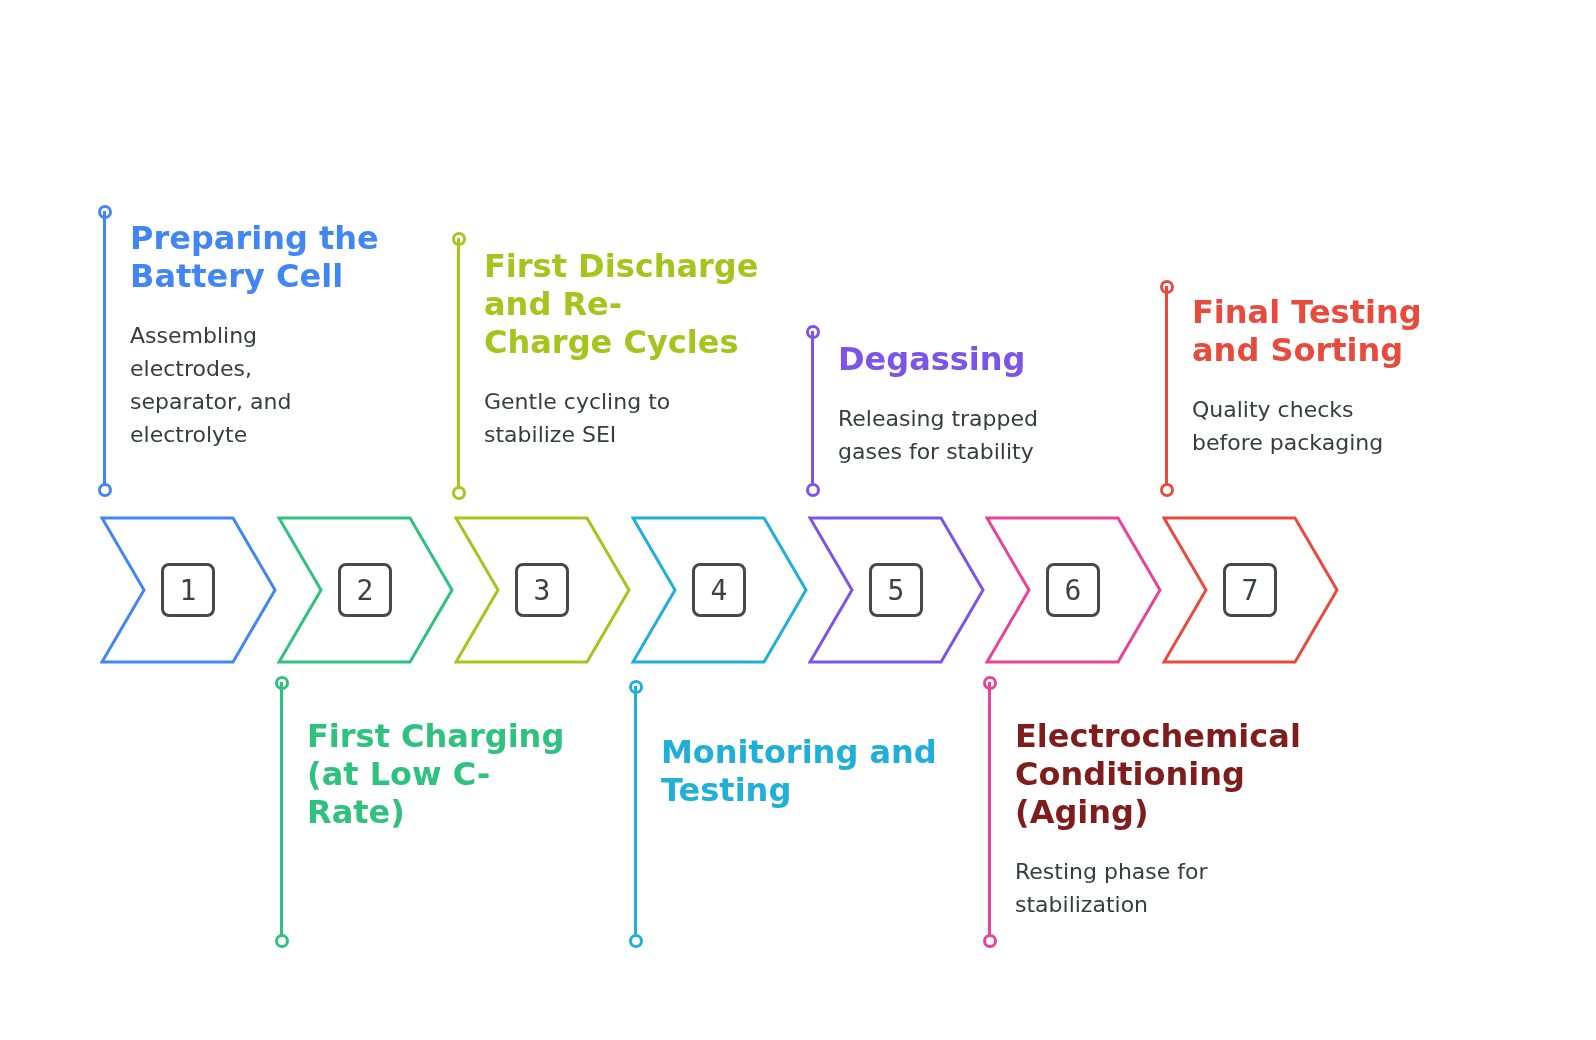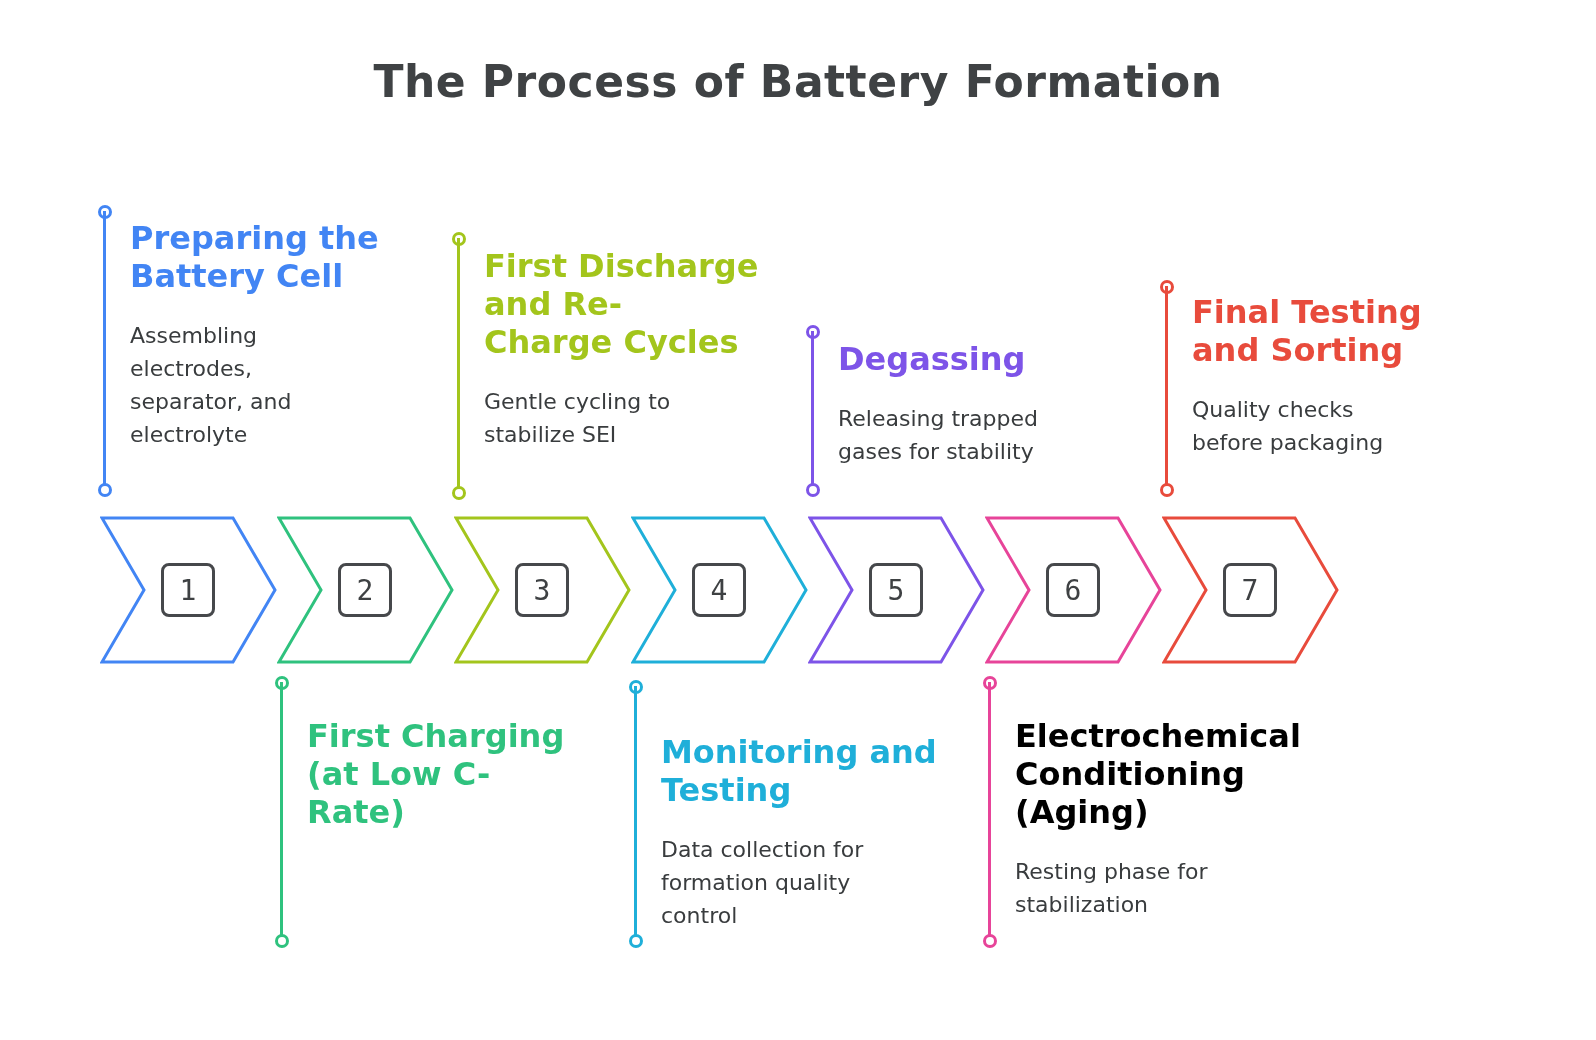--- a/index.html
+++ b/index.html
@@ -59,21 +59,20 @@
     font-size:22px;line-height:33px;
     color:#393c3e;
     white-space:pre-line;
   }
 </style>
 </head>
 <body>
 
 <div class="canvas">
 
-  <div class="title">The Process of Battery Formation</div>
 
   <div class="chev" style="left: 100px; color: rgb(66, 133, 244);">
     <svg width="178" height="148" viewBox="0 0 178 148">
       <polygon points="2,2 133,2 175,74 133,146 2,146 44,74" fill="none" stroke="currentColor" stroke-width="3"></polygon>
     </svg>
     <div class="badge">
         <span>1</span>
       </div>
   </div>
   <div class="chev" style="left: 277px; color: rgb(47, 194, 126);">
@@ -198,34 +197,31 @@
 
   <div class="annot" style="left:629px;top:680px;height:268px">
     <div class="rail" style="color: rgb(31, 175, 217);">
       <span class="dot dot-top"></span>
       <span class="line"></span>
       <span class="dot dot-bottom"></span>
     </div>
     <div class="annot-text" style="padding-top:37px">
       <h2 style="color: rgb(31, 175, 217); margin-top: 16px;">Monitoring and
 Testing</h2>
-      <p>Data collection for
-formation quality
-control</p>
     </div>
   </div>
 
   <div class="annot" style="left:983px;top:676px;height:272px">
     <div class="rail" style="color: rgb(231, 68, 153);">
       <span class="dot dot-top"></span>
       <span class="line"></span>
       <span class="dot dot-bottom"></span>
     </div>
     <div class="annot-text" style="padding-top:41px">
-      <h2 style="color: #000000;">Electrochemical
+      <h2 style="color: #7f1d1d;">Electrochemical
 Conditioning
 (Aging)</h2>
       <p>Resting phase for
 stabilization</p>
     </div>
   </div>
 
 </div>
 
 </body></html>

